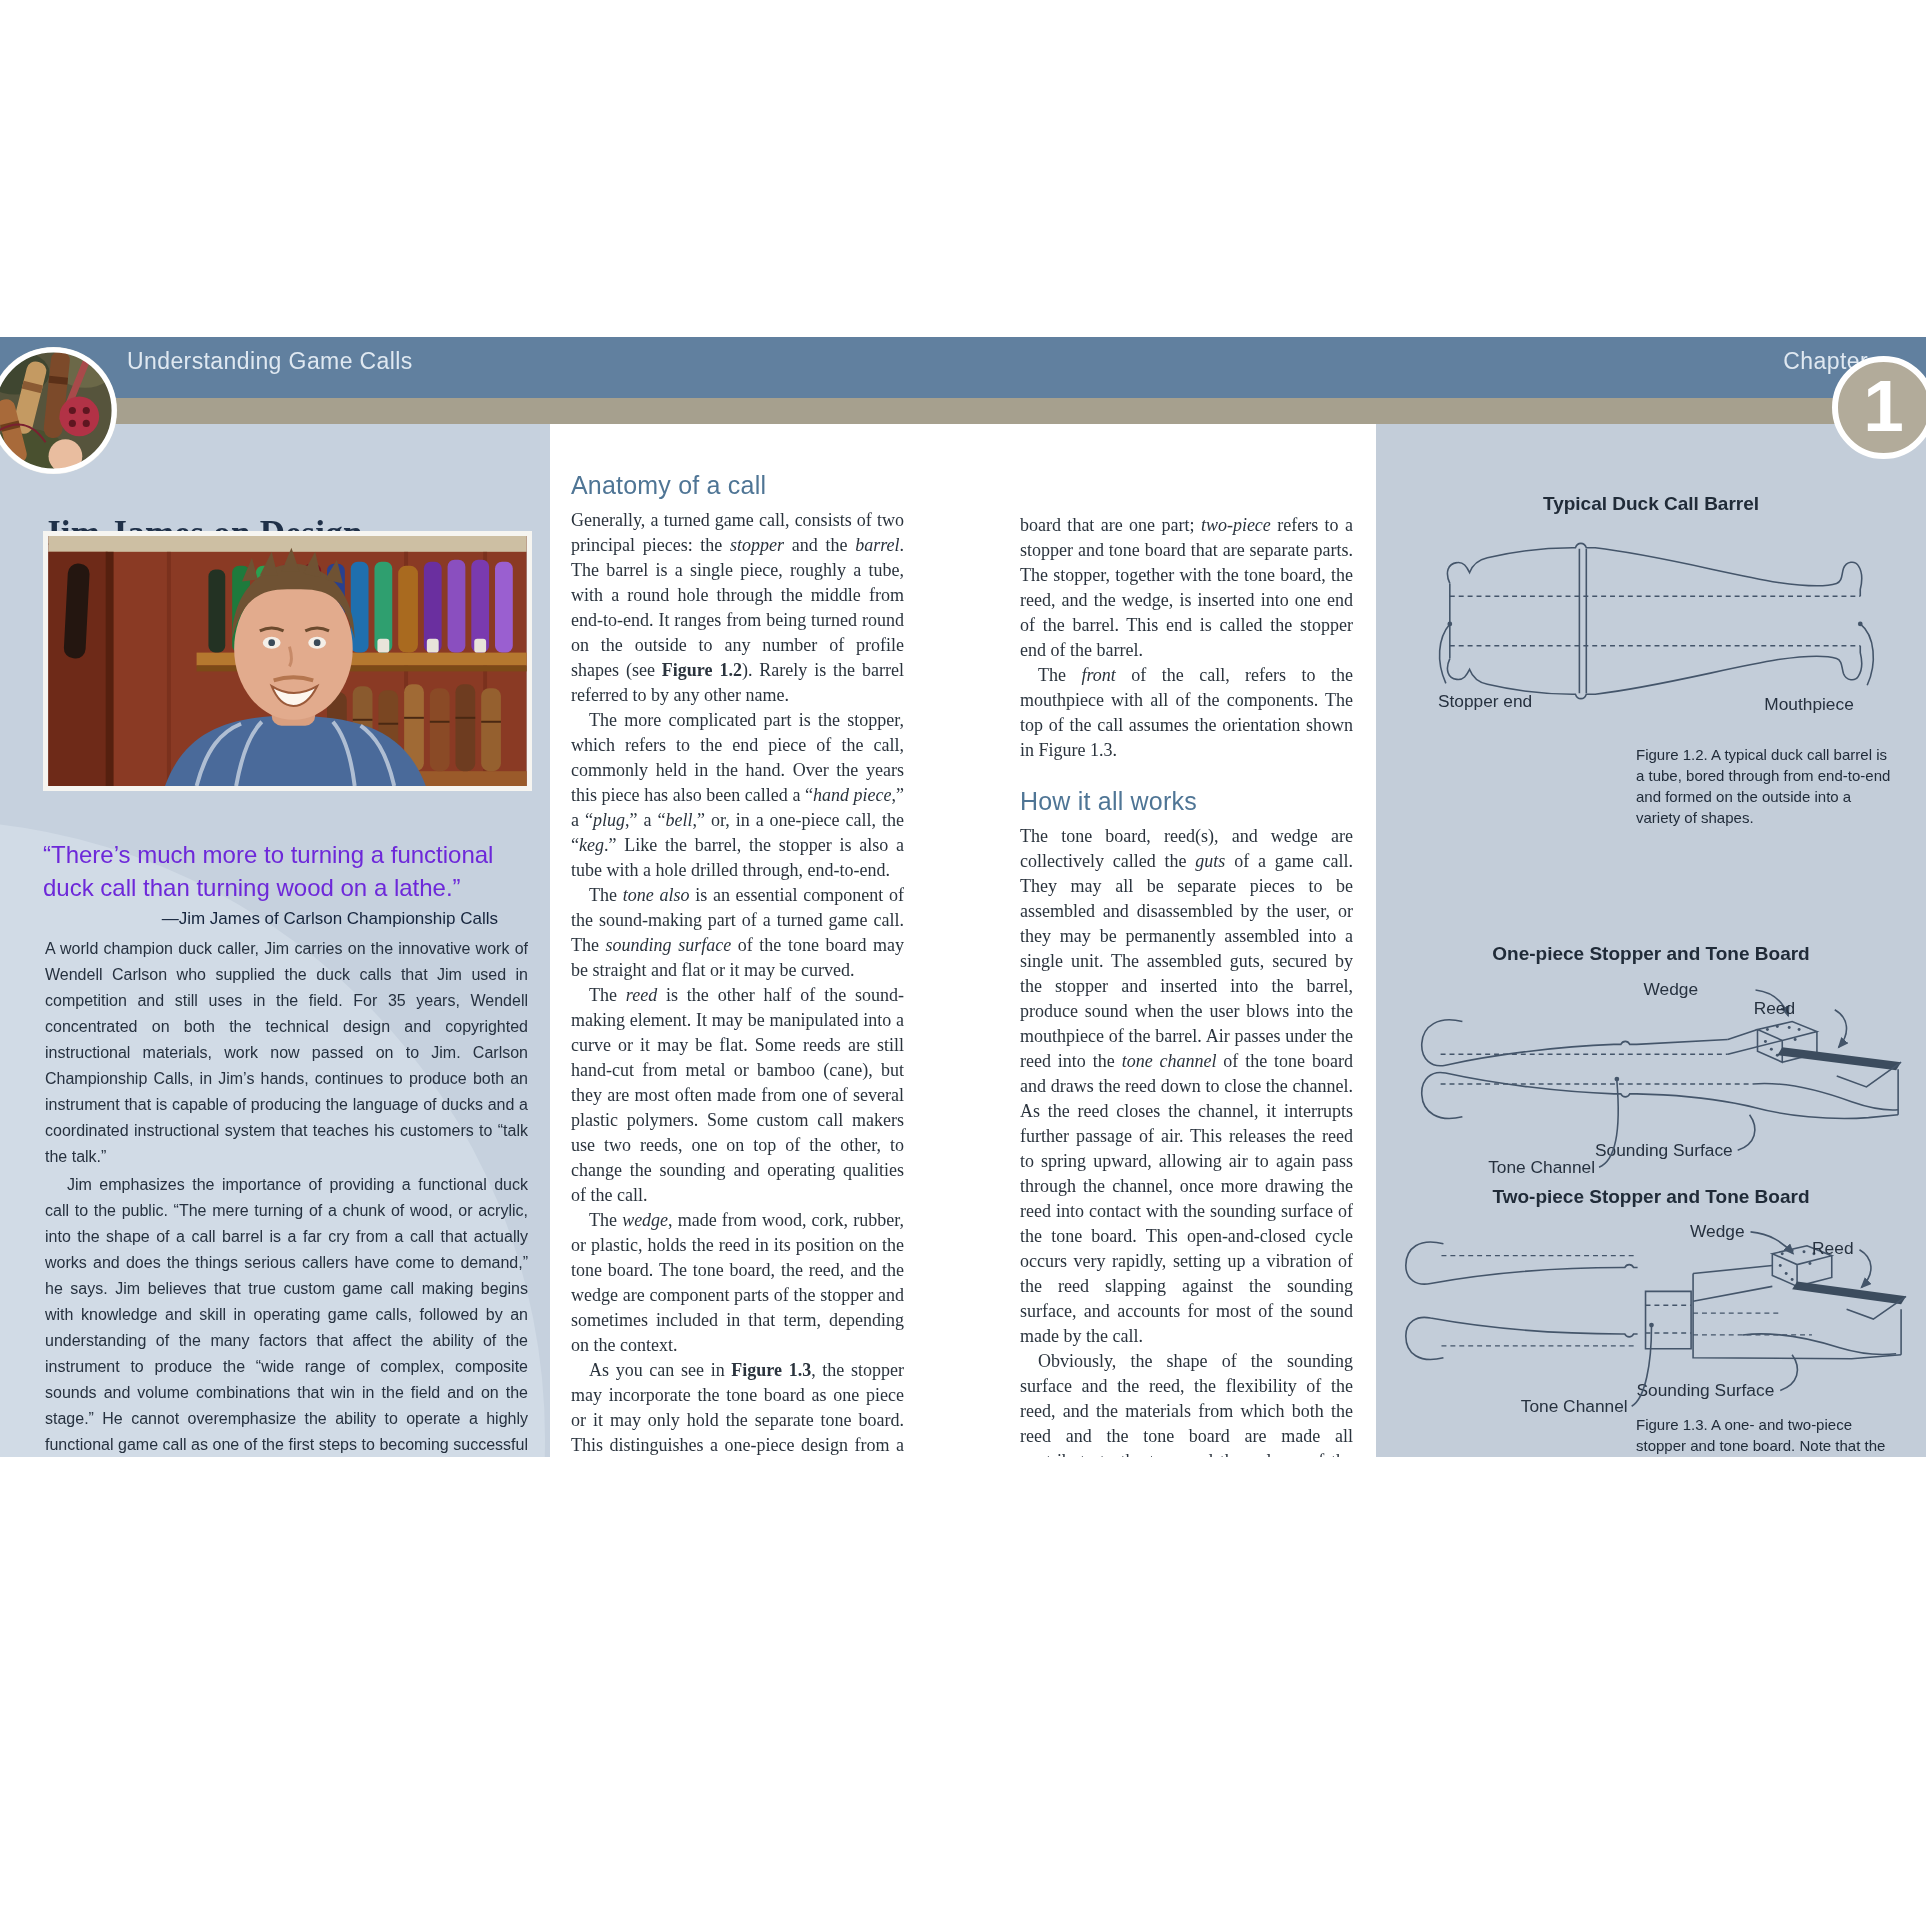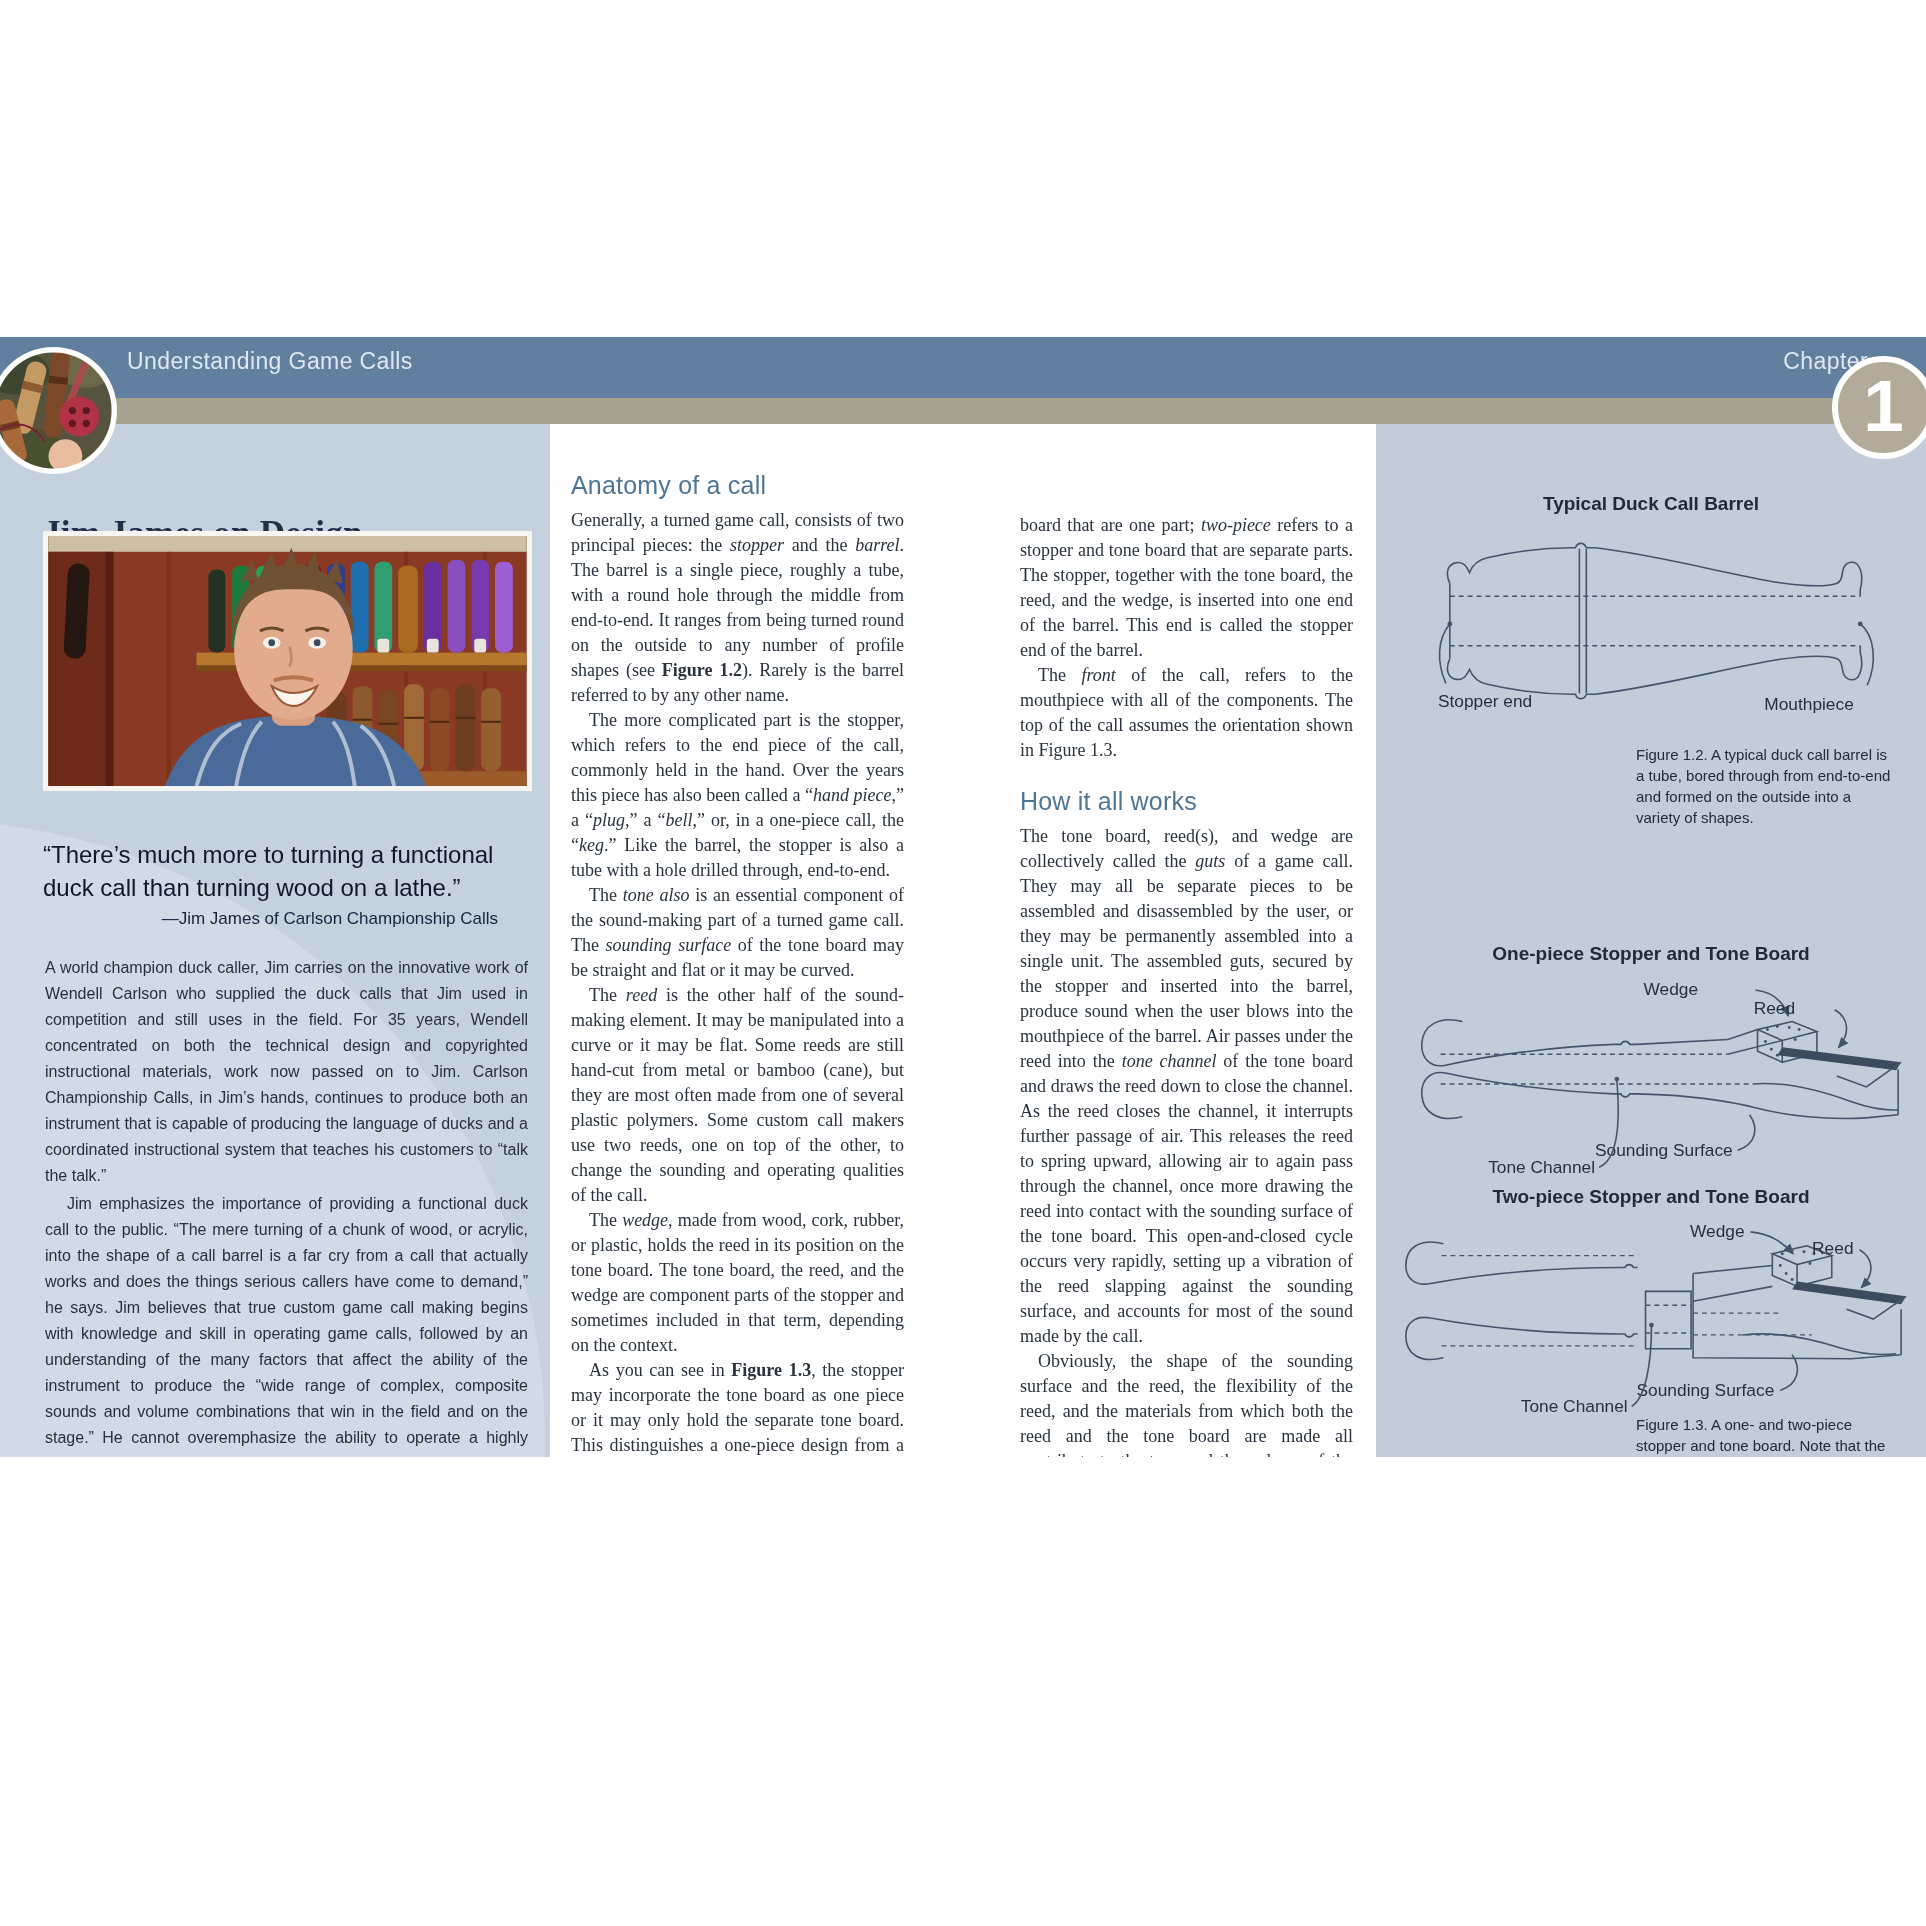--- a/index.html
+++ b/index.html
@@ -16,23 +16,23 @@
   .chapter-badge span{color:#ffffff;font-size:73px;font-weight:bold;line-height:1;transform:translateY(-2px);}
   .corner-chip{position:absolute;left:-14px;top:343px;width:135px;height:135px;z-index:7;}
   
   .sidebar{position:absolute;left:0;top:424px;width:550px;height:1160px;background:#c6d1de;overflow:hidden;}
   .sidebar-blob{position:absolute;left:-693px;top:396px;width:1238px;height:1238px;border-radius:50%;
                 background:#d1dbe6;}
   .sb-title{position:absolute;left:43px;top:61px;font-family:"Liberation Serif",serif;
             font-size:35px;color:#1f3048;letter-spacing:0.3px;}
   .jim-photo{position:absolute;left:43px;top:107px;width:479px;height:250px;border:5px solid #f6f5f1;}
   .pull-quote{position:absolute;left:43px;top:414px;width:487px;font-size:24px;line-height:33px;
-              color:#0f172a;}
+              color:#6d28d9;}
   .quote-attr{position:absolute;left:43px;top:485px;width:455px;text-align:right;font-size:17px;color:#15243c;}
-  .sb-body{position:absolute;left:45px;top:531px;width:483px;font-size:16px;line-height:26px;
+  .sb-body{position:absolute;left:45px;top:512px;width:483px;font-size:16px;line-height:26px;
            color:#26313f;text-align:justify;}
   .sb-body p{margin:0 0 2px 0;}
   .sb-body p.indent{text-indent:22px;}
   .footer{position:absolute;font-size:20px;color:#c2410c;z-index:4;margin-top:48px;}
   .footer .pg{font-weight:bold;}
   .footer .sep{padding:0 7px;font-weight:300;}
   .footer-left{left:57px;top:1544px;}
   .footer-right{right:54px;top:1544px;}
   
   .col{position:absolute;top:473px;width:333px;font-family:"Liberation Serif",serif;

